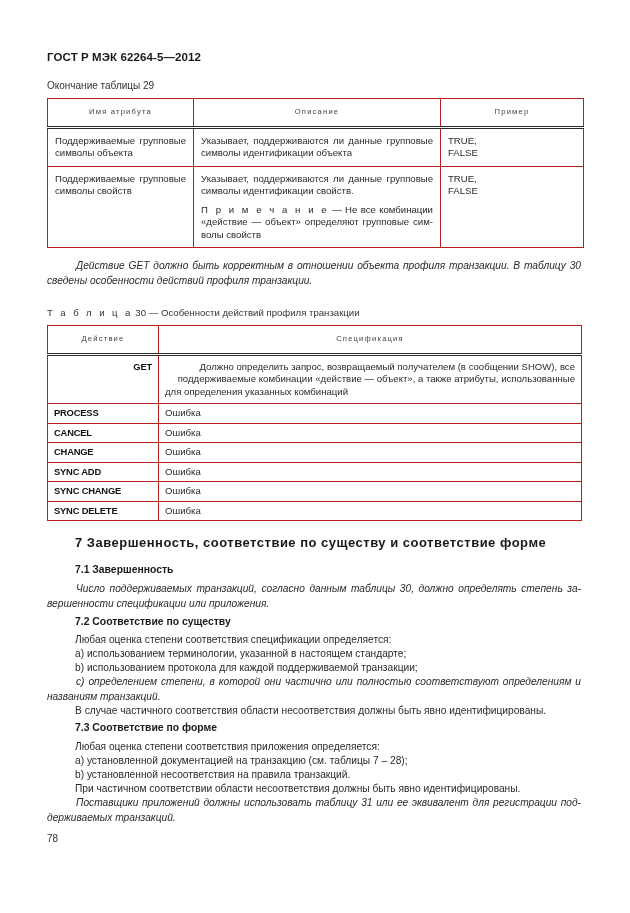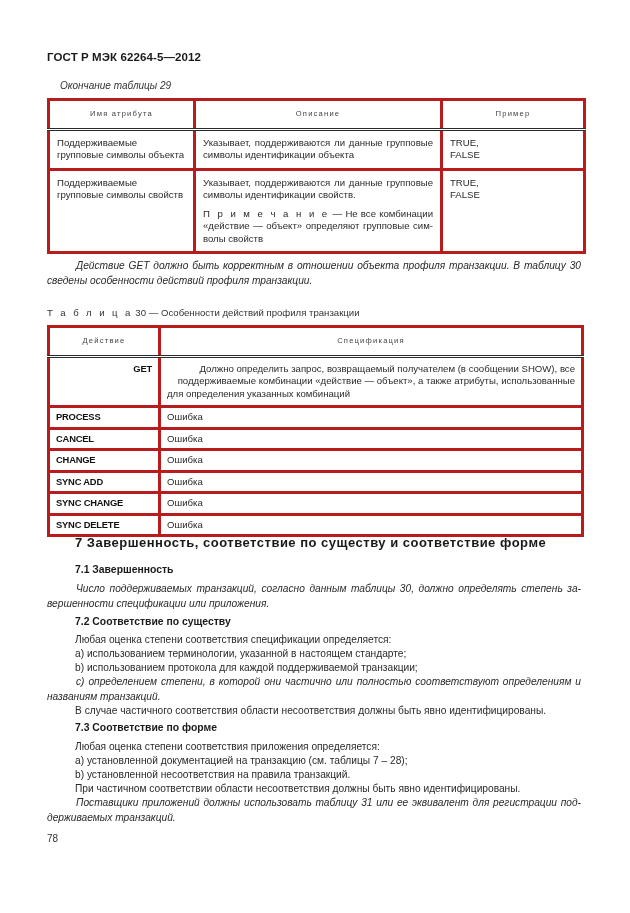--- a/index.html
+++ b/index.html
@@ -6,29 +6,29 @@
   body {
     width: 630px; height: 913px; position: relative; overflow: hidden;
     font-family: "Liberation Sans", "DejaVu Sans", sans-serif;
     color: #1a1a1a;
   }
   .page-header {
     position: absolute; left: 47px; top: 51px;
     font-size: 11.5px; font-weight: bold; letter-spacing: 0.1px;
   }
   .table-caption-cont {
-    position: absolute; left: 60px; top: 80px;
-    font-size: 10px; font-style: italic; color: #333;
+    position: absolute; left: 47px; top: 80px;
+    font-size: 10px; color: #333;
   }
   table {
     border-collapse: collapse; position: absolute; table-layout: fixed;
     font-size: 9.6px; color: #2a2a2a;
   }
   td, th {
-    border: 3px solid #b91c1c; vertical-align: top; padding: 4px 6px 5px 6px;
+    border: 1px solid #b91c1c; vertical-align: top; padding: 4px 6px 5px 6px;
     line-height: 12.5px; font-weight: normal; text-align: left;
   }
   th {
     text-align: center; font-size: 7.6px; letter-spacing: 1.2px; color: #444;
     padding: 7px 4px 7px 4px; vertical-align: middle;
     border-bottom: 3px double #2b2b2b;
   }
   .t29 { left: 47px; top: 98px; width: 536px; }
   .t29 .c1 { width: 146px; }
   .t29 .c2 { width: 247px; }

